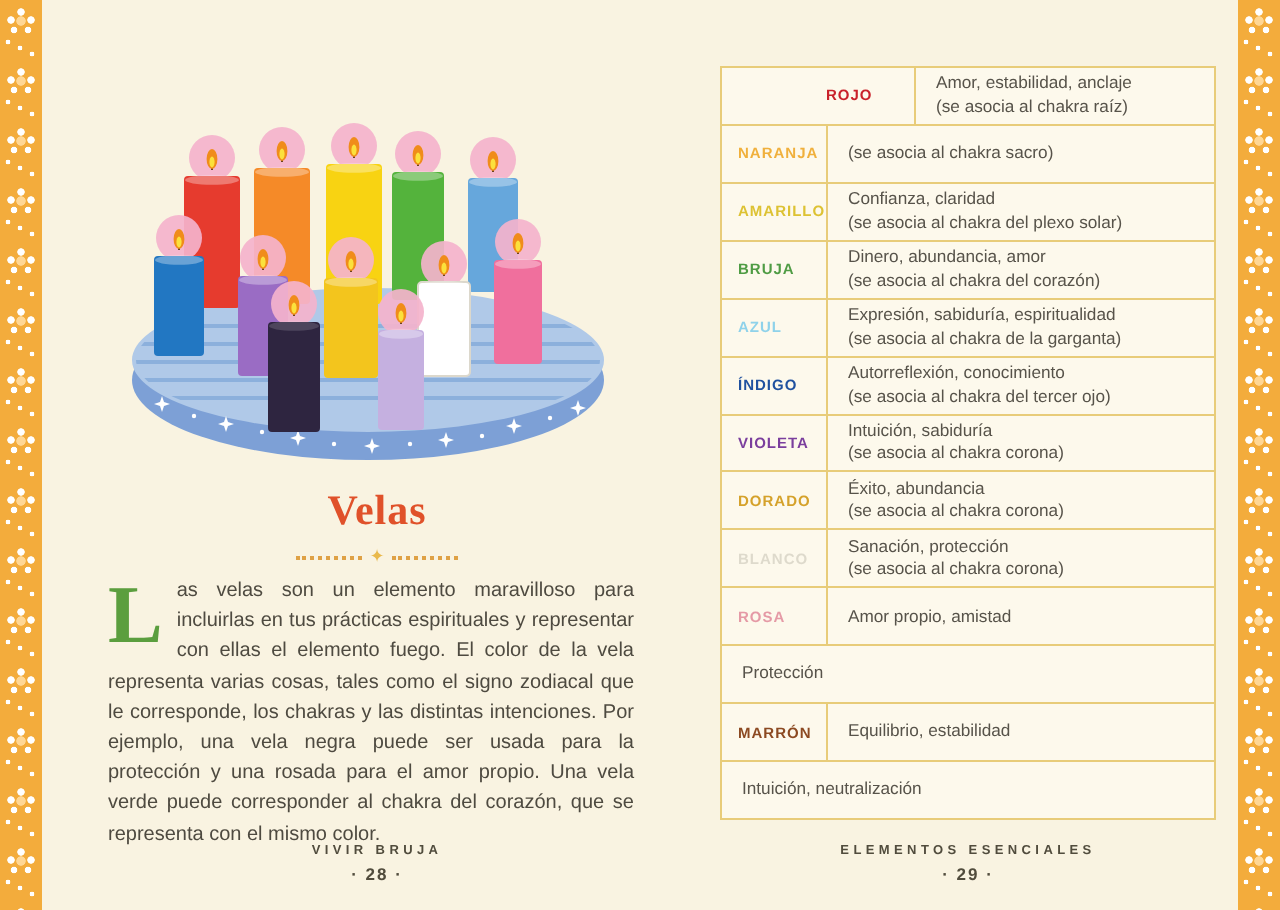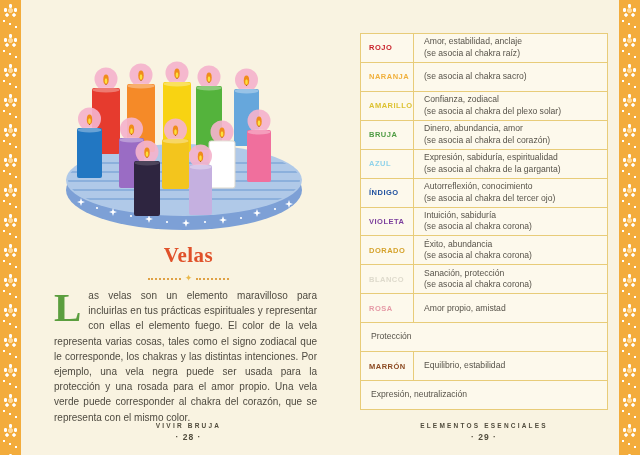--- a/index.html
+++ b/index.html
@@ -71,21 +71,21 @@
   .footer-series { font-size:6.5px; letter-spacing:2.2px; font-weight:bold; }
   .footer-pageno { font-size:8.5px; font-weight:bold; margin-top:3px; letter-spacing:1px; }
 
   
   .color-table {
     position:absolute; left:40px; top:33px; width:248px; height:377px;
     display:flex; flex-direction:column;
     border:1.5px solid #e8cc79; background:#fdf9ec;
   }
   .trow { flex:1; display:flex; border-top:1.5px solid #e8cc79; min-height:0; }
-  .trow:first-child { border-top:none; }
+  .trow:first-child { border-top:none;margin-left:44px; }
   .tlabel {
     width:53px; flex:none;
     border-right:1.5px solid #e8cc79;
     display:flex; align-items:center; padding-left:8px;
     font-size:7.5px; font-weight:bold; letter-spacing:.5px;
   }
   .tdesc {
     flex:1; display:flex; flex-direction:column; justify-content:center;
     padding-left:10px; font-size:8.6px; color:#57534a; line-height:11.5px;
   }
@@ -253,21 +253,21 @@
       </div>
       <div class="trow">
         <div class="tlabel" style="color: rgb(240, 176, 60);">NARANJA</div>
         <div class="tdesc">
           <div>(se asocia al chakra sacro)</div>
         </div>
       </div>
       <div class="trow">
         <div class="tlabel" style="color: rgb(221, 194, 51);">AMARILLO</div>
         <div class="tdesc">
-          <div>Confianza, zodiacal</div>
+          <div>Confianza, claridad</div>
           <div>(se asocia al chakra del plexo solar)</div>
         </div>
       </div>
       <div class="trow">
         <div class="tlabel" style="color: rgb(79, 156, 68);">BRUJA</div>
         <div class="tdesc">
           <div>Dinero, abundancia, amor</div>
           <div>(se asocia al chakra del corazón)</div>
         </div>
       </div>
@@ -318,21 +318,21 @@
         </div>
       </div>
       <div class="trow">
         <div class="tlabel" style="color: rgb(140, 74, 34);">MARRÓN</div>
         <div class="tdesc">
           <div>Equilibrio, estabilidad</div>
         </div>
       </div>
       <div class="trow">
         <div class="tdesc">
-          <div>Expresión, neutralización</div>
+          <div>Intuición, neutralización</div>
         </div>
       </div>
     </div>
   <div class="page-footer page-footer-right">
     <div class="footer-series">ELEMENTOS ESENCIALES</div>
     <div class="footer-pageno">· 29 ·</div>
   </div>
 </div>
 
 </body></html>

